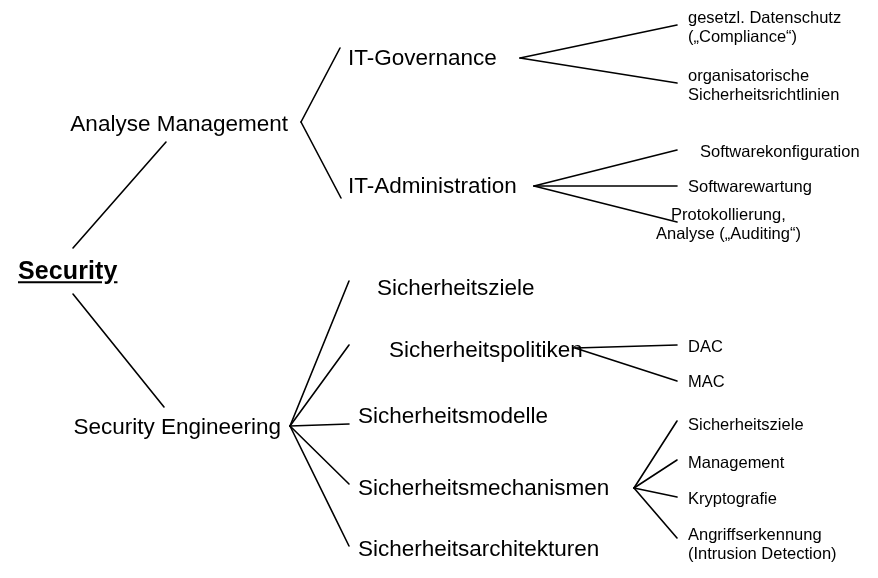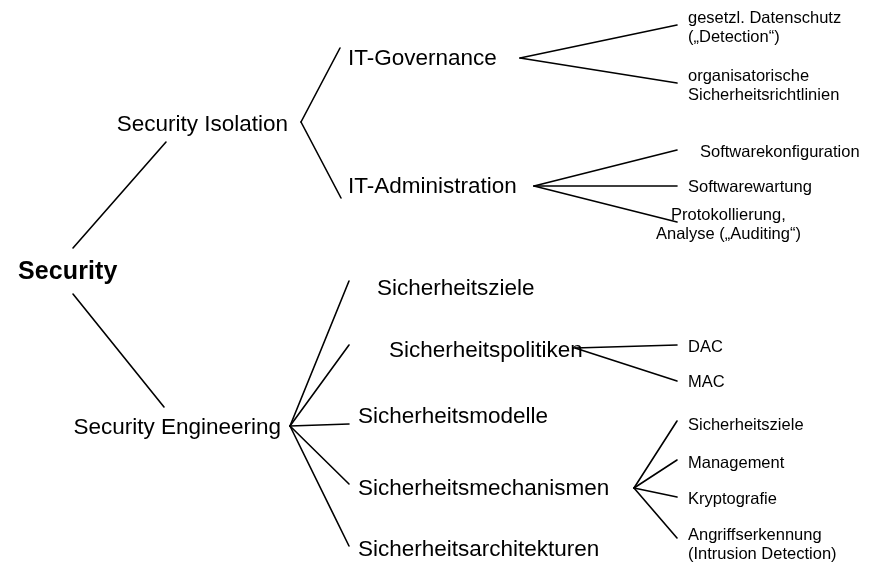--- a/index.html
+++ b/index.html
@@ -32,20 +32,21 @@
   }
   .node {
     position: absolute;
     white-space: pre;
     line-height: 1.18;
   }
   .node.lvl-root {
     font-size: 25px;
     font-weight: bold;
     letter-spacing: 0.1px;
+    text-decoration: underline;
   }
   .node.lvl-1 {
     font-size: 22.5px;
     font-weight: normal;
   }
   .node.lvl-2 {
     font-size: 22.5px;
     font-weight: normal;
   }
   .node.lvl-3 {
@@ -81,31 +82,31 @@
       <line x1="290" y1="426" x2="349" y2="546" stroke="#000000"></line>
       <line x1="575" y1="348" x2="677" y2="345" stroke="#000000"></line>
       <line x1="575" y1="348" x2="677" y2="381" stroke="#000000"></line>
       <line x1="634" y1="488" x2="677" y2="421" stroke="#000000"></line>
       <line x1="634" y1="488" x2="677" y2="460" stroke="#000000"></line>
       <line x1="634" y1="488" x2="677" y2="497" stroke="#000000"></line>
       <line x1="634" y1="488" x2="677" y2="538" stroke="#000000"></line>
     </svg>
   <div id="node-layer">
       <div class="node lvl-root anchor-left" style="left: 18px; top: 271px;">Security</div>
-      <div class="node lvl-1 anchor-right" style="left: 288px; top: 124px;">Security Isolation</div>
+      <div class="node lvl-1 anchor-right" style="left: 288px; top: 124px;">Analyse Management</div>
       <div class="node lvl-1 anchor-right" style="left: 281px; top: 427px;">Security Engineering</div>
       <div class="node lvl-2 anchor-left" style="left: 348px; top: 58px;">IT-Governance</div>
       <div class="node lvl-2 anchor-left" style="left: 348px; top: 186px;">IT-Administration</div>
       <div class="node lvl-2 anchor-left" style="left: 377px; top: 288px;">Sicherheitsziele</div>
       <div class="node lvl-2 anchor-left" style="left: 358px; top: 350px; margin-left: 31px;">Sicherheitspolitiken</div>
       <div class="node lvl-2 anchor-left" style="left: 358px; top: 416px;">Sicherheitsmodelle</div>
       <div class="node lvl-2 anchor-left" style="left: 358px; top: 488px;">Sicherheitsmechanismen</div>
       <div class="node lvl-2 anchor-left" style="left: 358px; top: 549px;">Sicherheitsarchitekturen</div>
       <div class="node lvl-3 anchor-left" style="left: 688px; top: 27px;">gesetzl. Datenschutz
-(„Detection“)</div>
+(„Compliance“)</div>
       <div class="node lvl-3 anchor-left" style="left: 688px; top: 85px;">organisatorische
 Sicherheitsrichtlinien</div>
       <div class="node lvl-3 anchor-left" style="left: 700px; top: 152px;">Softwarekonfiguration</div>
       <div class="node lvl-3 anchor-left" style="left: 688px; top: 187px;">Softwarewartung</div>
       <div class="node lvl-3 anchor-left" style="left: 656px; top: 224px; text-align: center;">Protokollierung,
 Analyse („Auditing“)</div>
       <div class="node lvl-3 anchor-left" style="left: 688px; top: 347px;">DAC</div>
       <div class="node lvl-3 anchor-left" style="left: 688px; top: 382px;">MAC</div>
       <div class="node lvl-3 anchor-left" style="left: 688px; top: 425px;">Sicherheitsziele</div>
       <div class="node lvl-3 anchor-left" style="left: 688px; top: 463px;">Management</div>

